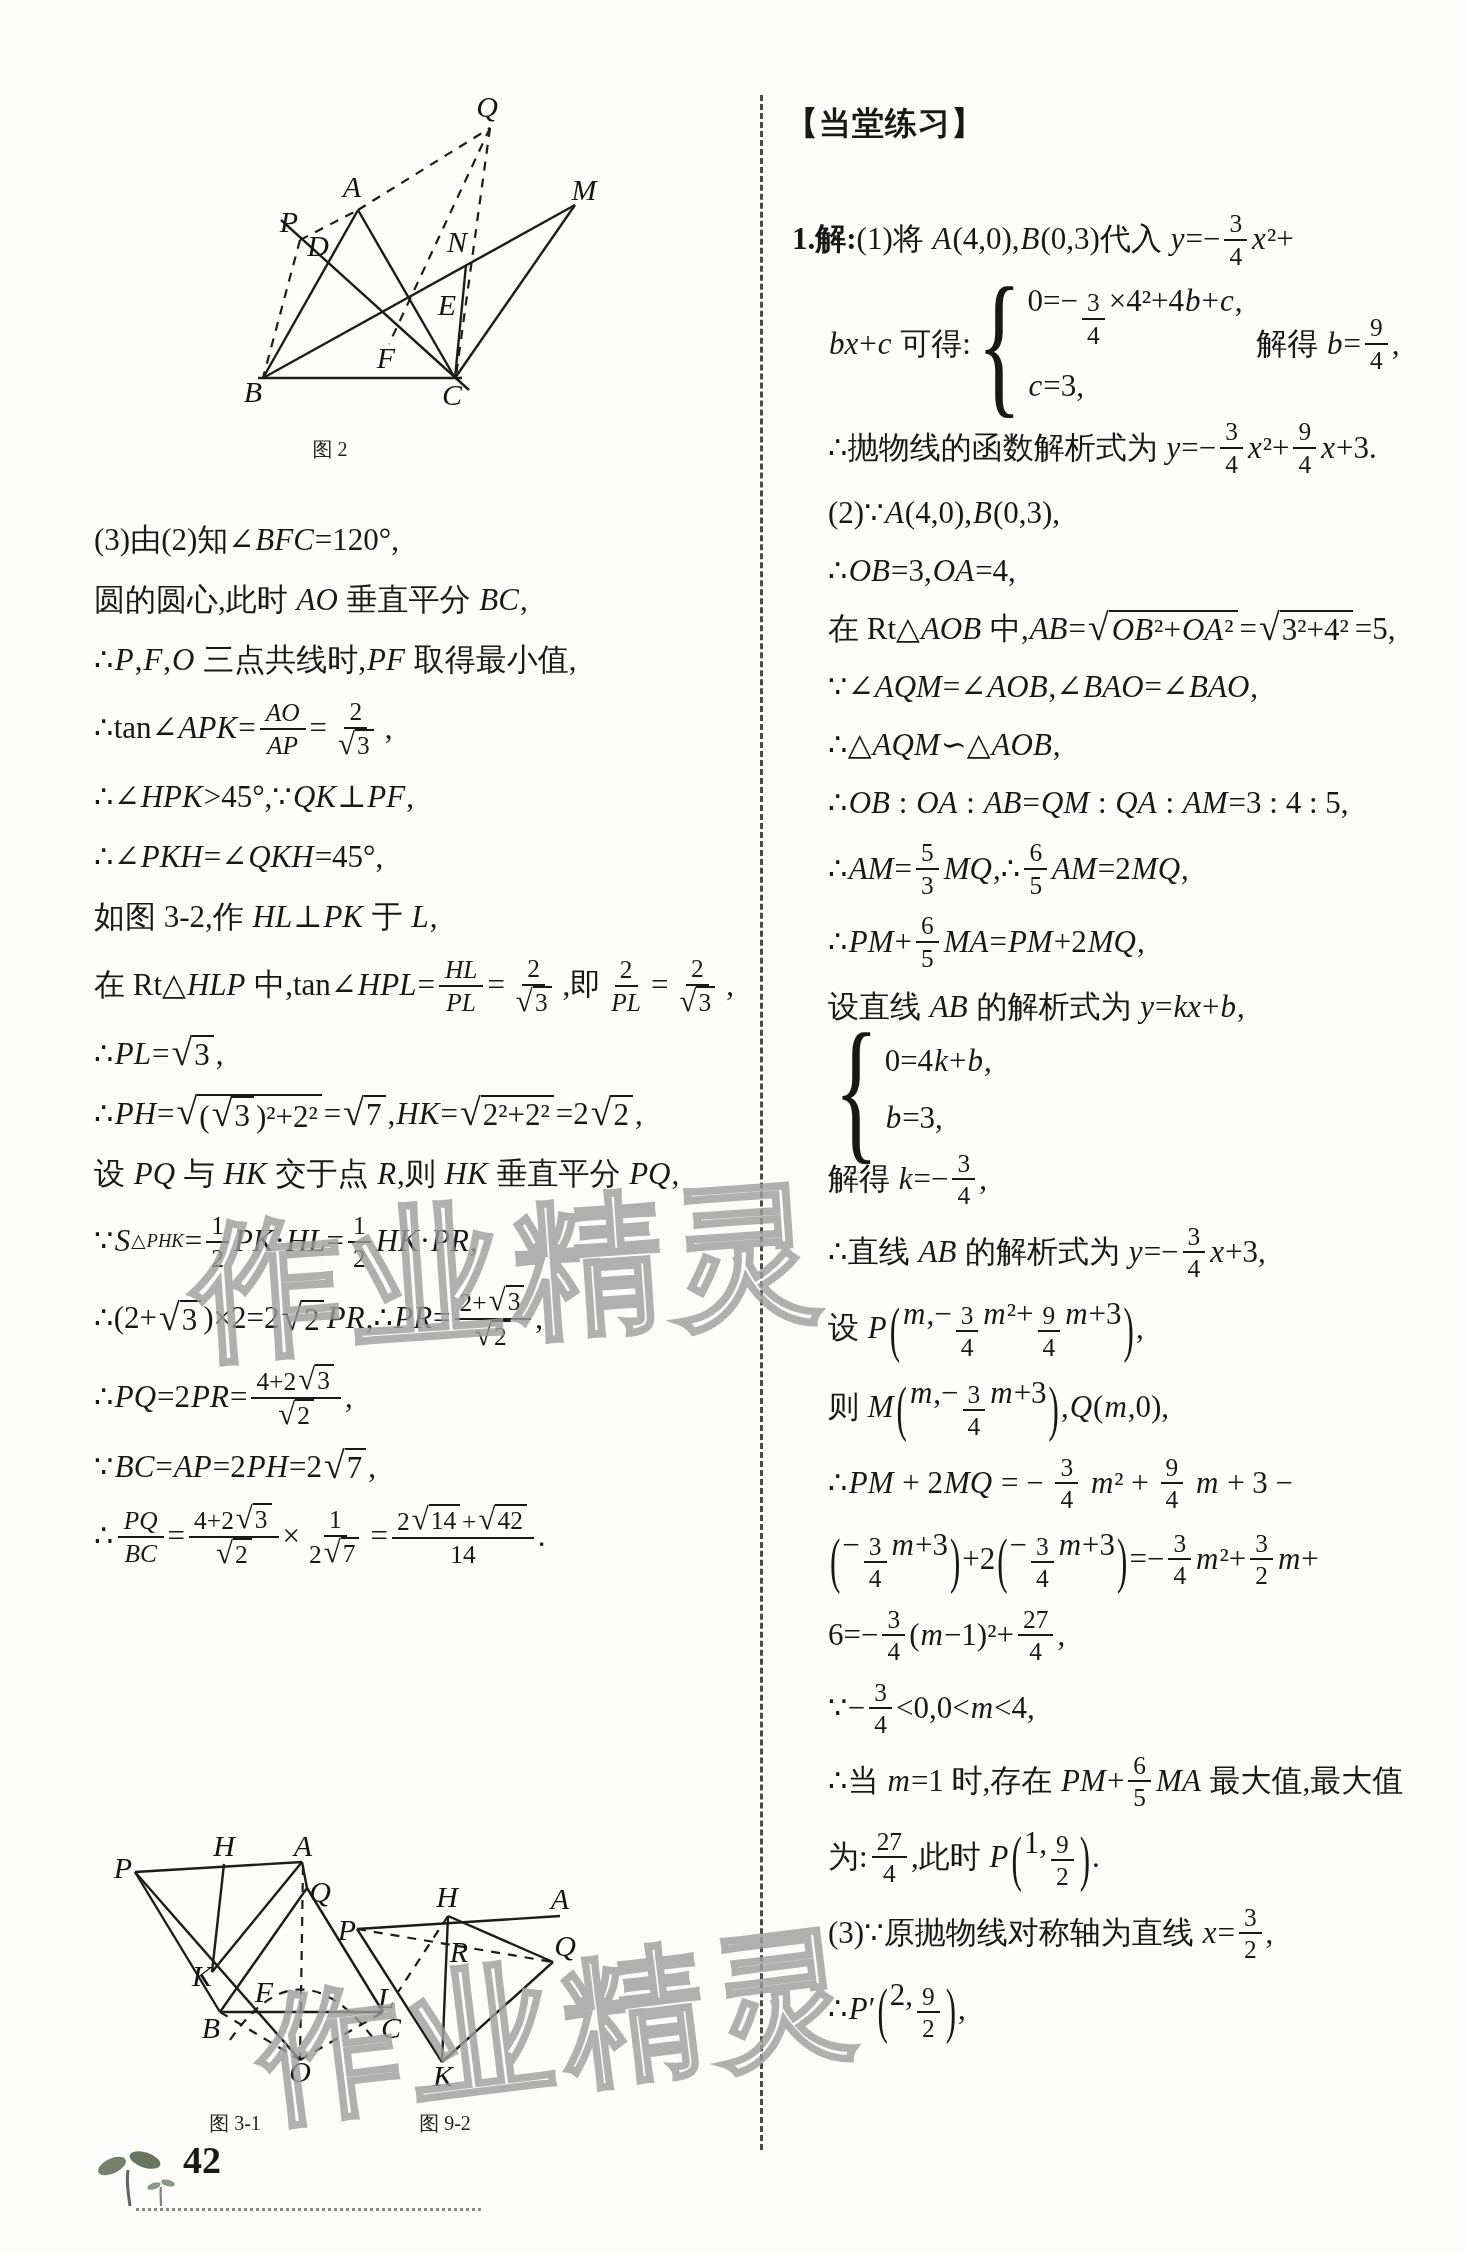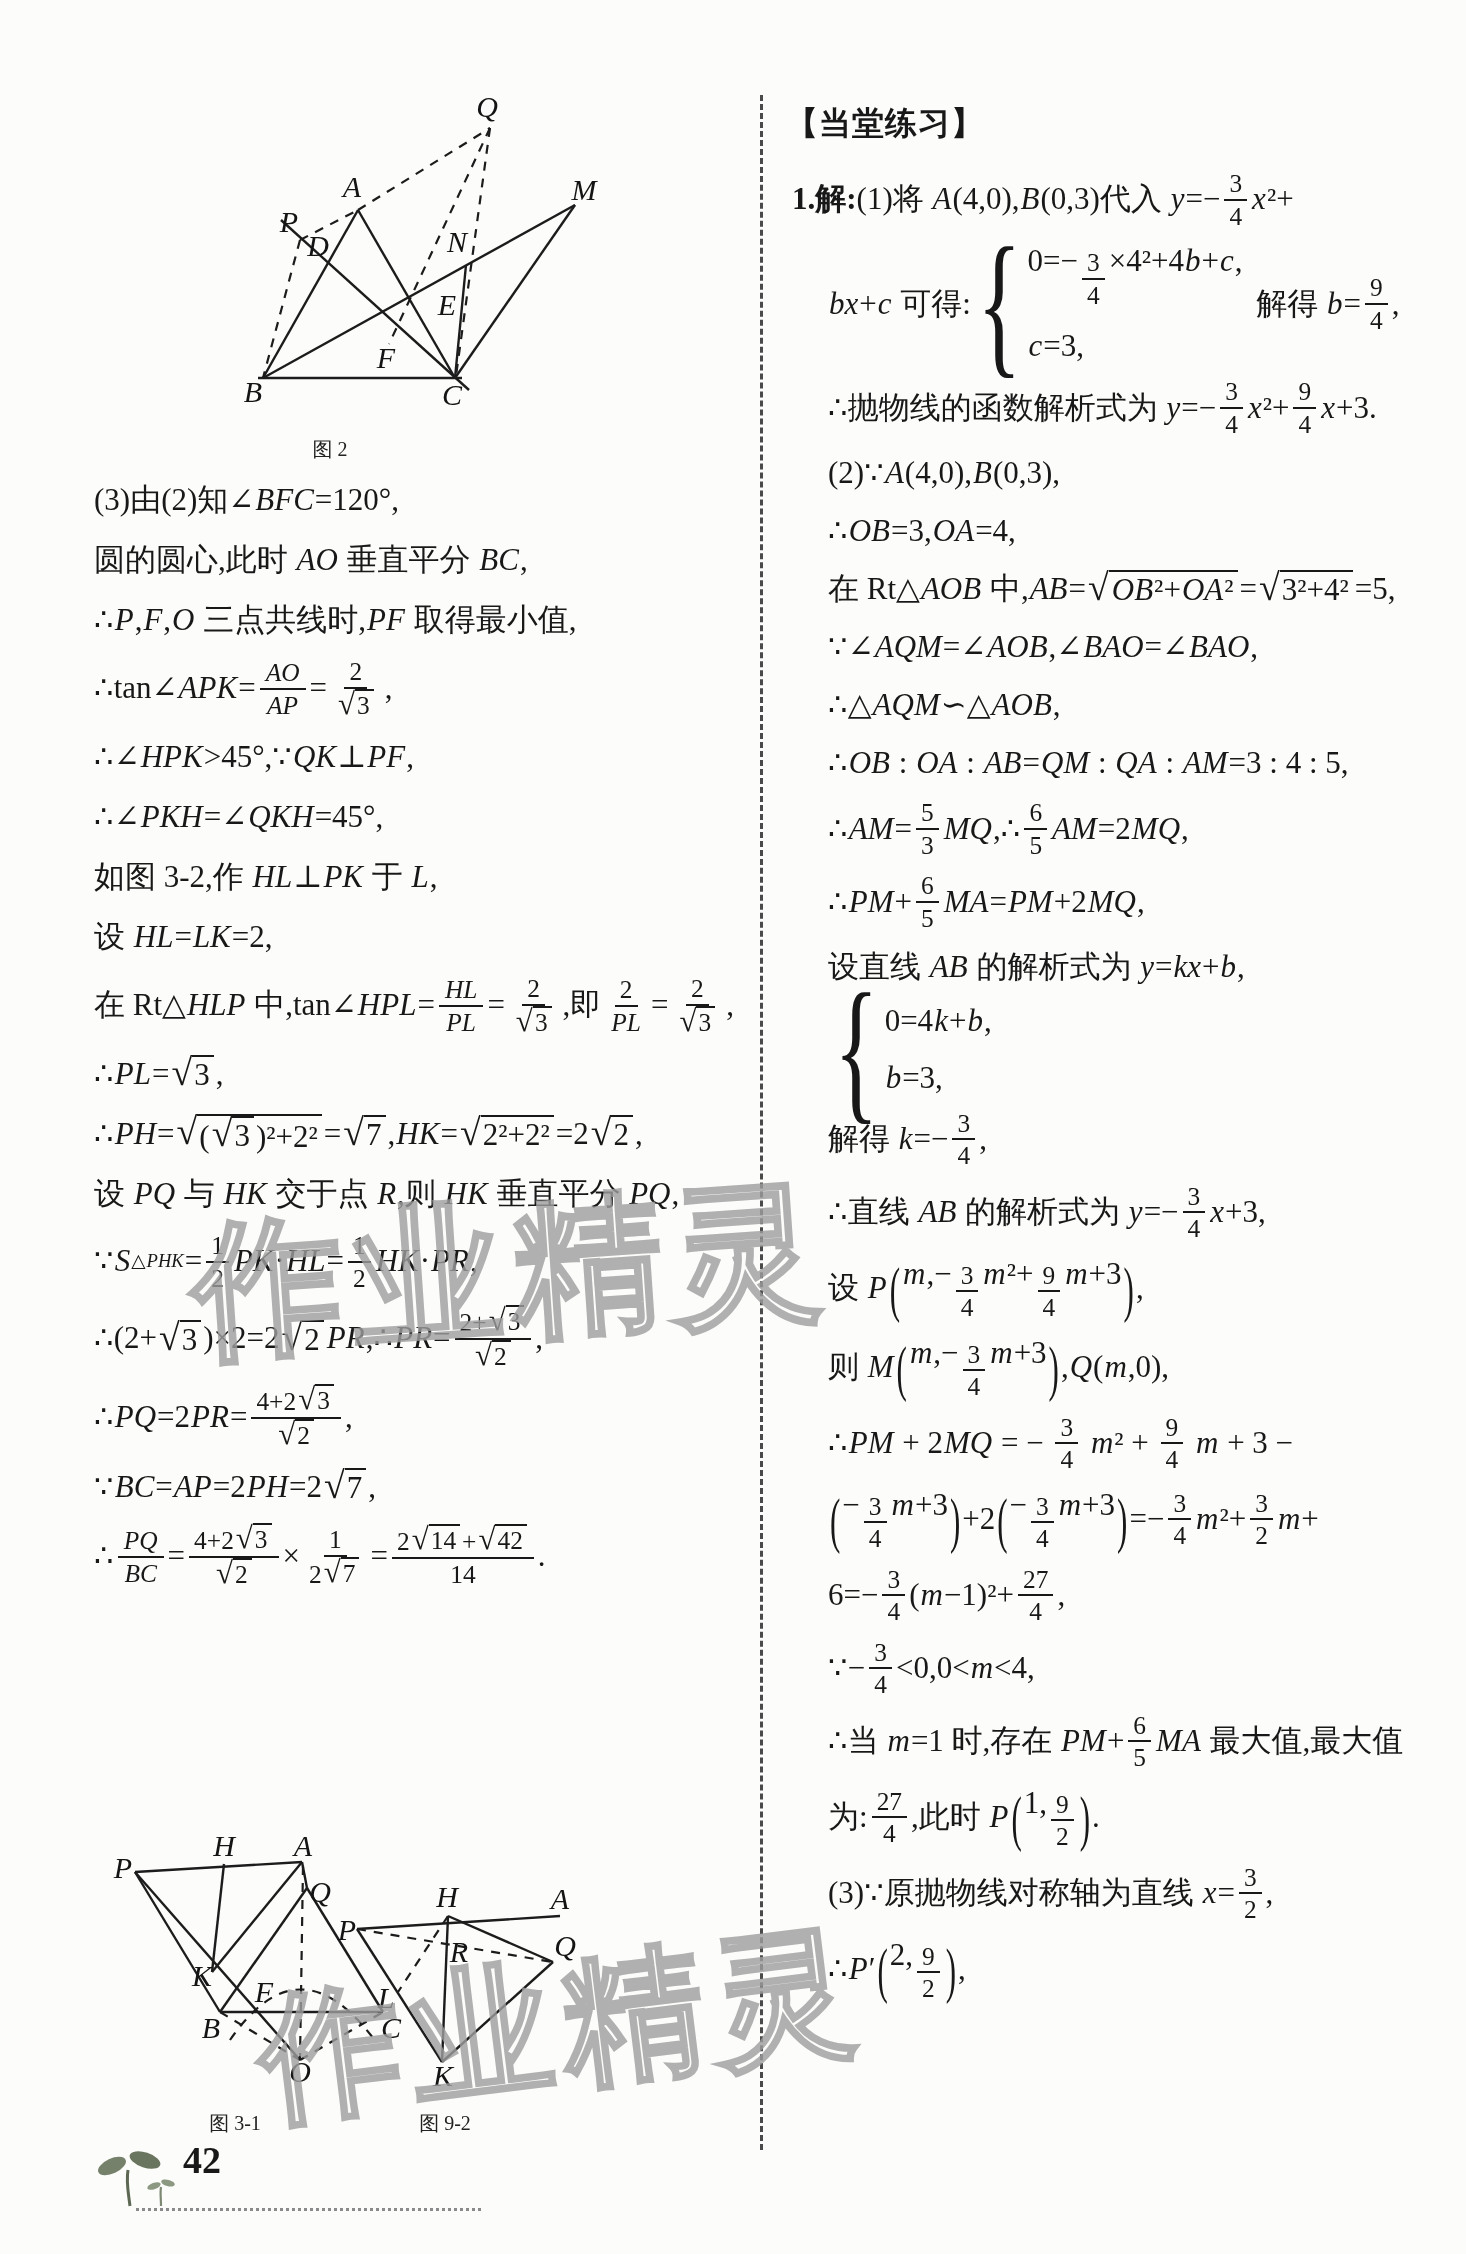--- a/index.html
+++ b/index.html
@@ -1,21 +1,21 @@
 <!DOCTYPE html>
 <html><head>
 <meta charset="utf-8">
 <style>
   html,body{margin:0;padding:0;background:#ddd;}
   .page{position:relative;width:1466px;height:2254px;background:#fcfcfa;overflow:hidden;
         font-family:"Liberation Serif","DejaVu Serif","DejaVu Sans",serif;color:#181818;}
   .divider{position:absolute;left:760px;top:95px;height:2055px;width:0;border-left:3px dashed #4a4a4a;}
 
   
-  .lines{position:absolute;}
+  .lines{position:absolute;margin-top:40px;}
   #left-lines{left:94px;top:476px;width:668px;}
   #right-lines{left:828px;top:168px;width:620px;}
   .mline{display:flex;align-items:center;flex-wrap:wrap;min-height:48px;margin-bottom:12px;
          font-size:31px;line-height:1.3;}
   #right-lines .mline{margin-bottom:10px;}
   .mtxt{white-space:pre-wrap;}
   .mtxt i{padding:0 1px;}
   .mbold{font-weight:bold;}
   .frac{display:inline-flex;flex-direction:column;align-items:center;text-align:center;
         font-size:0.82em;line-height:1.2;margin:0 4px;}
@@ -118,23 +118,20 @@
       <div class="mline">
         <span class="mtxt">∴∠<i>HPK</i>&gt;45°,∵<i>QK</i>⊥<i>PF</i>,</span>
       </div>
       <div class="mline">
         <span class="mtxt">∴∠<i>PKH</i>=∠<i>QKH</i>=45°,</span>
       </div>
       <div class="mline">
         <span class="mtxt">如图 3-2,作 <i>HL</i>⊥<i>PK</i> 于 <i>L</i>,</span>
       </div>
       <div class="mline">
-        <span class="mtxt">设 <i>HL</i>=<i>LK</i>=2,</span>
-      </div>
-      <div class="mline">
         <span class="mtxt">在 Rt△<i>HLP</i> 中,tan∠<i>HPL</i>=</span>
         <span class="frac">
           <span class="fn"><span class="mtxt"><i>HL</i></span></span>
           <span class="fd"><span class="mtxt"><i>PL</i></span></span>
         </span>
         <span class="mtxt">=</span>
         <span class="frac">
           <span class="fn"><span class="mtxt">2</span></span>
           <span class="fd"><span class="rad">
               <span class="rs">√</span>

